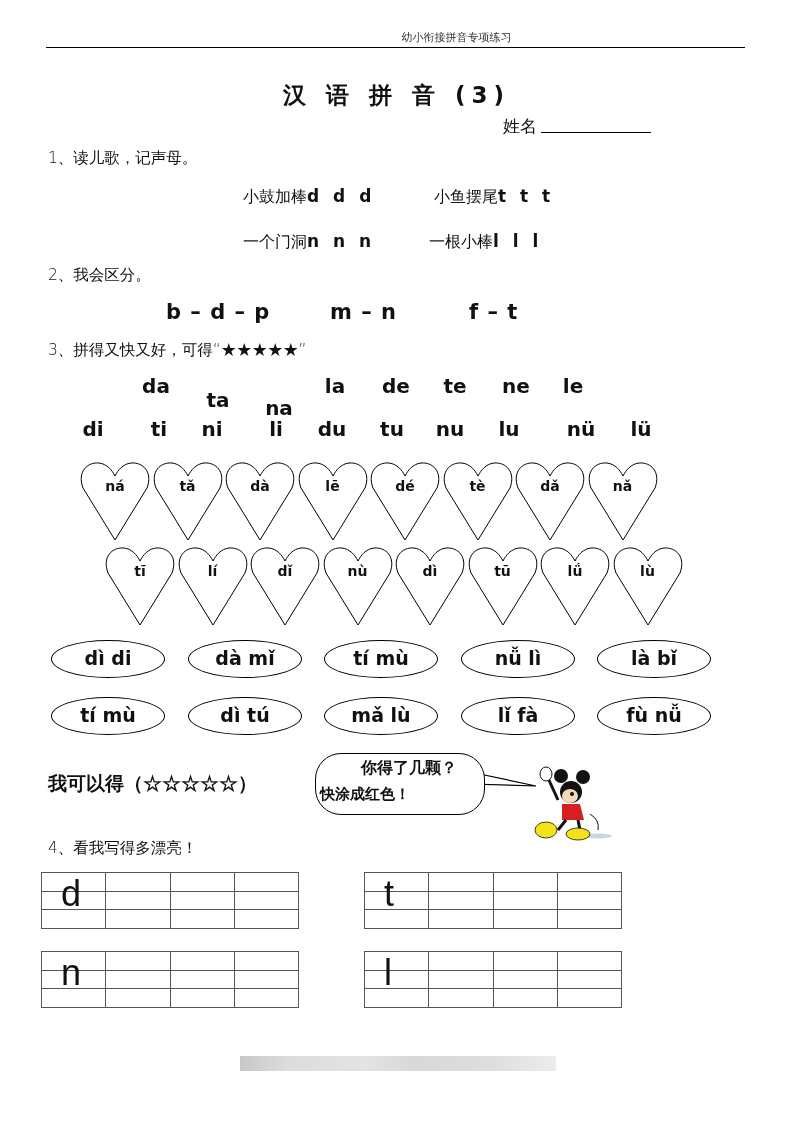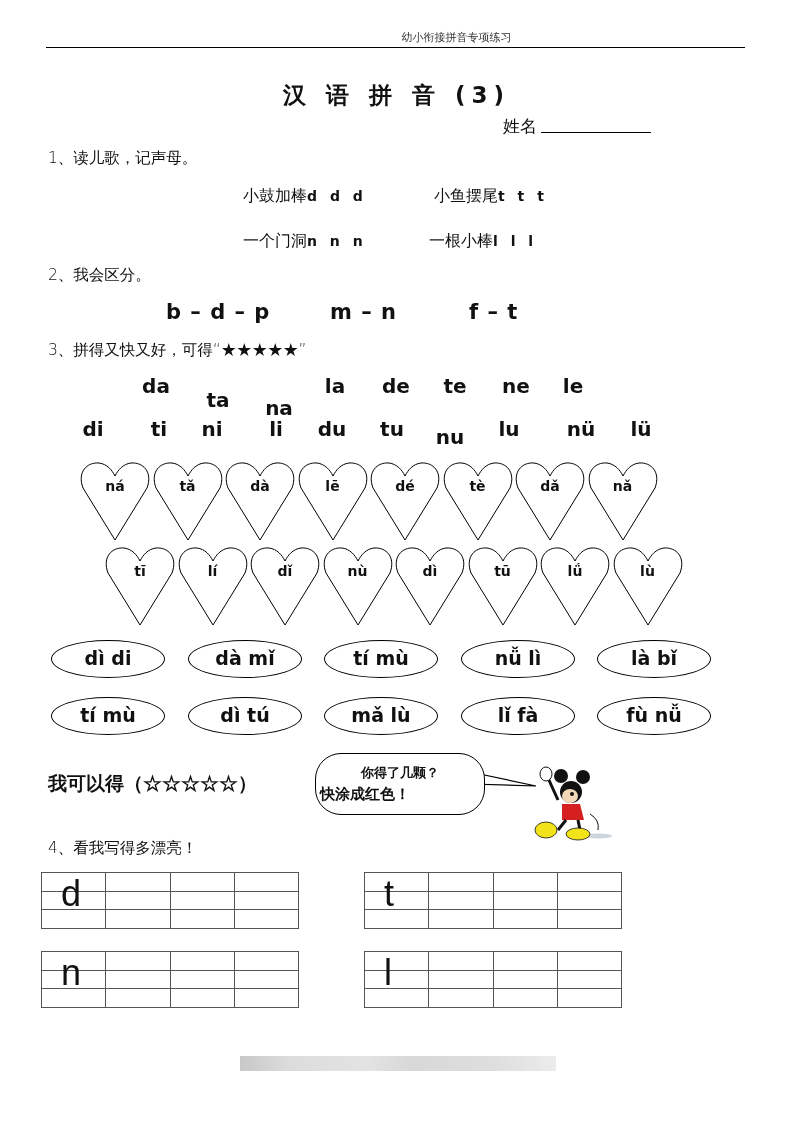--- a/index.html
+++ b/index.html
@@ -5,30 +5,30 @@
   html,body{margin:0;padding:0;background:#fff;}
   body{width:793px;height:1122px;position:relative;overflow:hidden;font-family:"DejaVu Serif",serif;color:#111;}
   .abs{position:absolute;}
   .header-text{left:0;width:793px;top:30px;text-align:center;font-size:11px;color:#333;padding-left:120px;box-sizing:border-box;}
   .header-rule{left:46px;top:47px;width:699px;height:1px;background:#000;}
   .title{left:0;width:793px;top:80px;text-align:center;font-family:"DejaVu Sans",sans-serif;font-weight:bold;font-size:23px;letter-spacing:6px;}
   .name-label{left:503px;top:115px;font-size:17px;}
   .name-line{left:541px;top:132px;width:110px;height:1px;background:#000;}
   .qhead{left:48px;font-size:15.5px;font-family:"DejaVu Sans",sans-serif;font-weight:300;}
   .rhyme{font-size:16px;font-family:"DejaVu Sans",sans-serif;}
-  .rhyme b{font-size:14px;letter-spacing:4px;font-family:"DejaVu Sans",sans-serif;}
+  .rhyme b{font-size:17px;letter-spacing:4px;font-family:"DejaVu Sans",sans-serif;}
   .pair{font-family:"DejaVu Sans",sans-serif;font-weight:bold;font-size:21px;word-spacing:2px;}
   .syl{font-family:"DejaVu Sans",sans-serif;font-weight:bold;font-size:20px;transform:translateX(-50%);}
   .heart{width:72px;height:82px;}
   .heart svg{position:absolute;left:0;top:0;}
   .heart span{position:absolute;left:0;width:72px;top:18px;text-align:center;font-family:"DejaVu Sans",sans-serif;font-weight:bold;font-size:14px;}
   .oval{width:114px;height:38px;border:1.3px solid #000;border-radius:50%;box-sizing:border-box;text-align:center;line-height:34px;font-family:"DejaVu Sans",sans-serif;font-weight:bold;font-size:19px;}
   .score{left:48px;top:771px;font-size:19px;font-weight:bold;font-family:"DejaVu Serif",serif;}
   .bubble{left:315px;top:753px;width:170px;height:62px;border:1.2px solid #000;border-radius:26px;box-sizing:border-box;background:#fff;}
-  .bubble .l1{position:absolute;left:45px;top:10px;font-size:13px;font-weight:bold;font-family:Liberation Serif, serif;}
+  .bubble .l1{position:absolute;left:45px;top:4px;font-size:16px;font-weight:bold;font-family:Liberation Serif, serif;}
   .bubble .l2{position:absolute;left:4px;top:31px;font-size:15px;font-weight:bold;font-family:"DejaVu Sans",sans-serif;}
   .grid{width:258px;height:57px;}
   .grid table{border-collapse:collapse;width:100%;height:100%;}
   .grid td{border:1.3px solid #555;width:25%;padding:0;}
   .grid .letter{position:absolute;left:20px;top:2px;font-family:"Liberation Sans",sans-serif;font-size:36px;line-height:40px;}
   .blur{left:240px;top:1056px;width:316px;height:15px;background:linear-gradient(90deg,#c8c8c8 0%,#dcdcdc 15%,#e3e3e3 40%,#d8d8d8 55%,#dedede 80%,#ececec 100%);}
 </style>
 </head>
 <body>
 
@@ -62,21 +62,21 @@
     <div class="abs syl" style="left: 516px; top: 374px;">ne</div>
     <div class="abs syl" style="left: 573px; top: 374px;">le</div>
   </div>
 <div id="syl-row2">
     <div class="abs syl" style="left: 93px; top: 417px;">di</div>
     <div class="abs syl" style="left: 159px; top: 417px;">ti</div>
     <div class="abs syl" style="left: 212px; top: 417px;">ni</div>
     <div class="abs syl" style="left: 276px; top: 417px;">li</div>
     <div class="abs syl" style="left: 332px; top: 417px;">du</div>
     <div class="abs syl" style="left: 392px; top: 417px;">tu</div>
-    <div class="abs syl" style="left: 450px; top: 417px; margin-top: 8px;">nu</div>
+    <div class="abs syl" style="left: 450px; top: 417px;">nu</div>
     <div class="abs syl" style="left: 509px; top: 417px;">lu</div>
     <div class="abs syl" style="left: 581px; top: 417px;">nü</div>
     <div class="abs syl" style="left: 641px; top: 417px;">lü</div>
   </div>
 <div id="hearts">
     <div class="abs heart" style="left: 79px; top: 460px;">
       <svg width="72" height="82" viewBox="0 0 72 82">
         <path d="M36,80 L4,28 C-2,12 8,2 20,3 C28,4 33,10 36,16 C39,10 44,4 52,3 C64,2 74,12 68,28 Z" fill="#fff" stroke="#000" stroke-width="1"></path>
       </svg>
       <span>ná</span>

